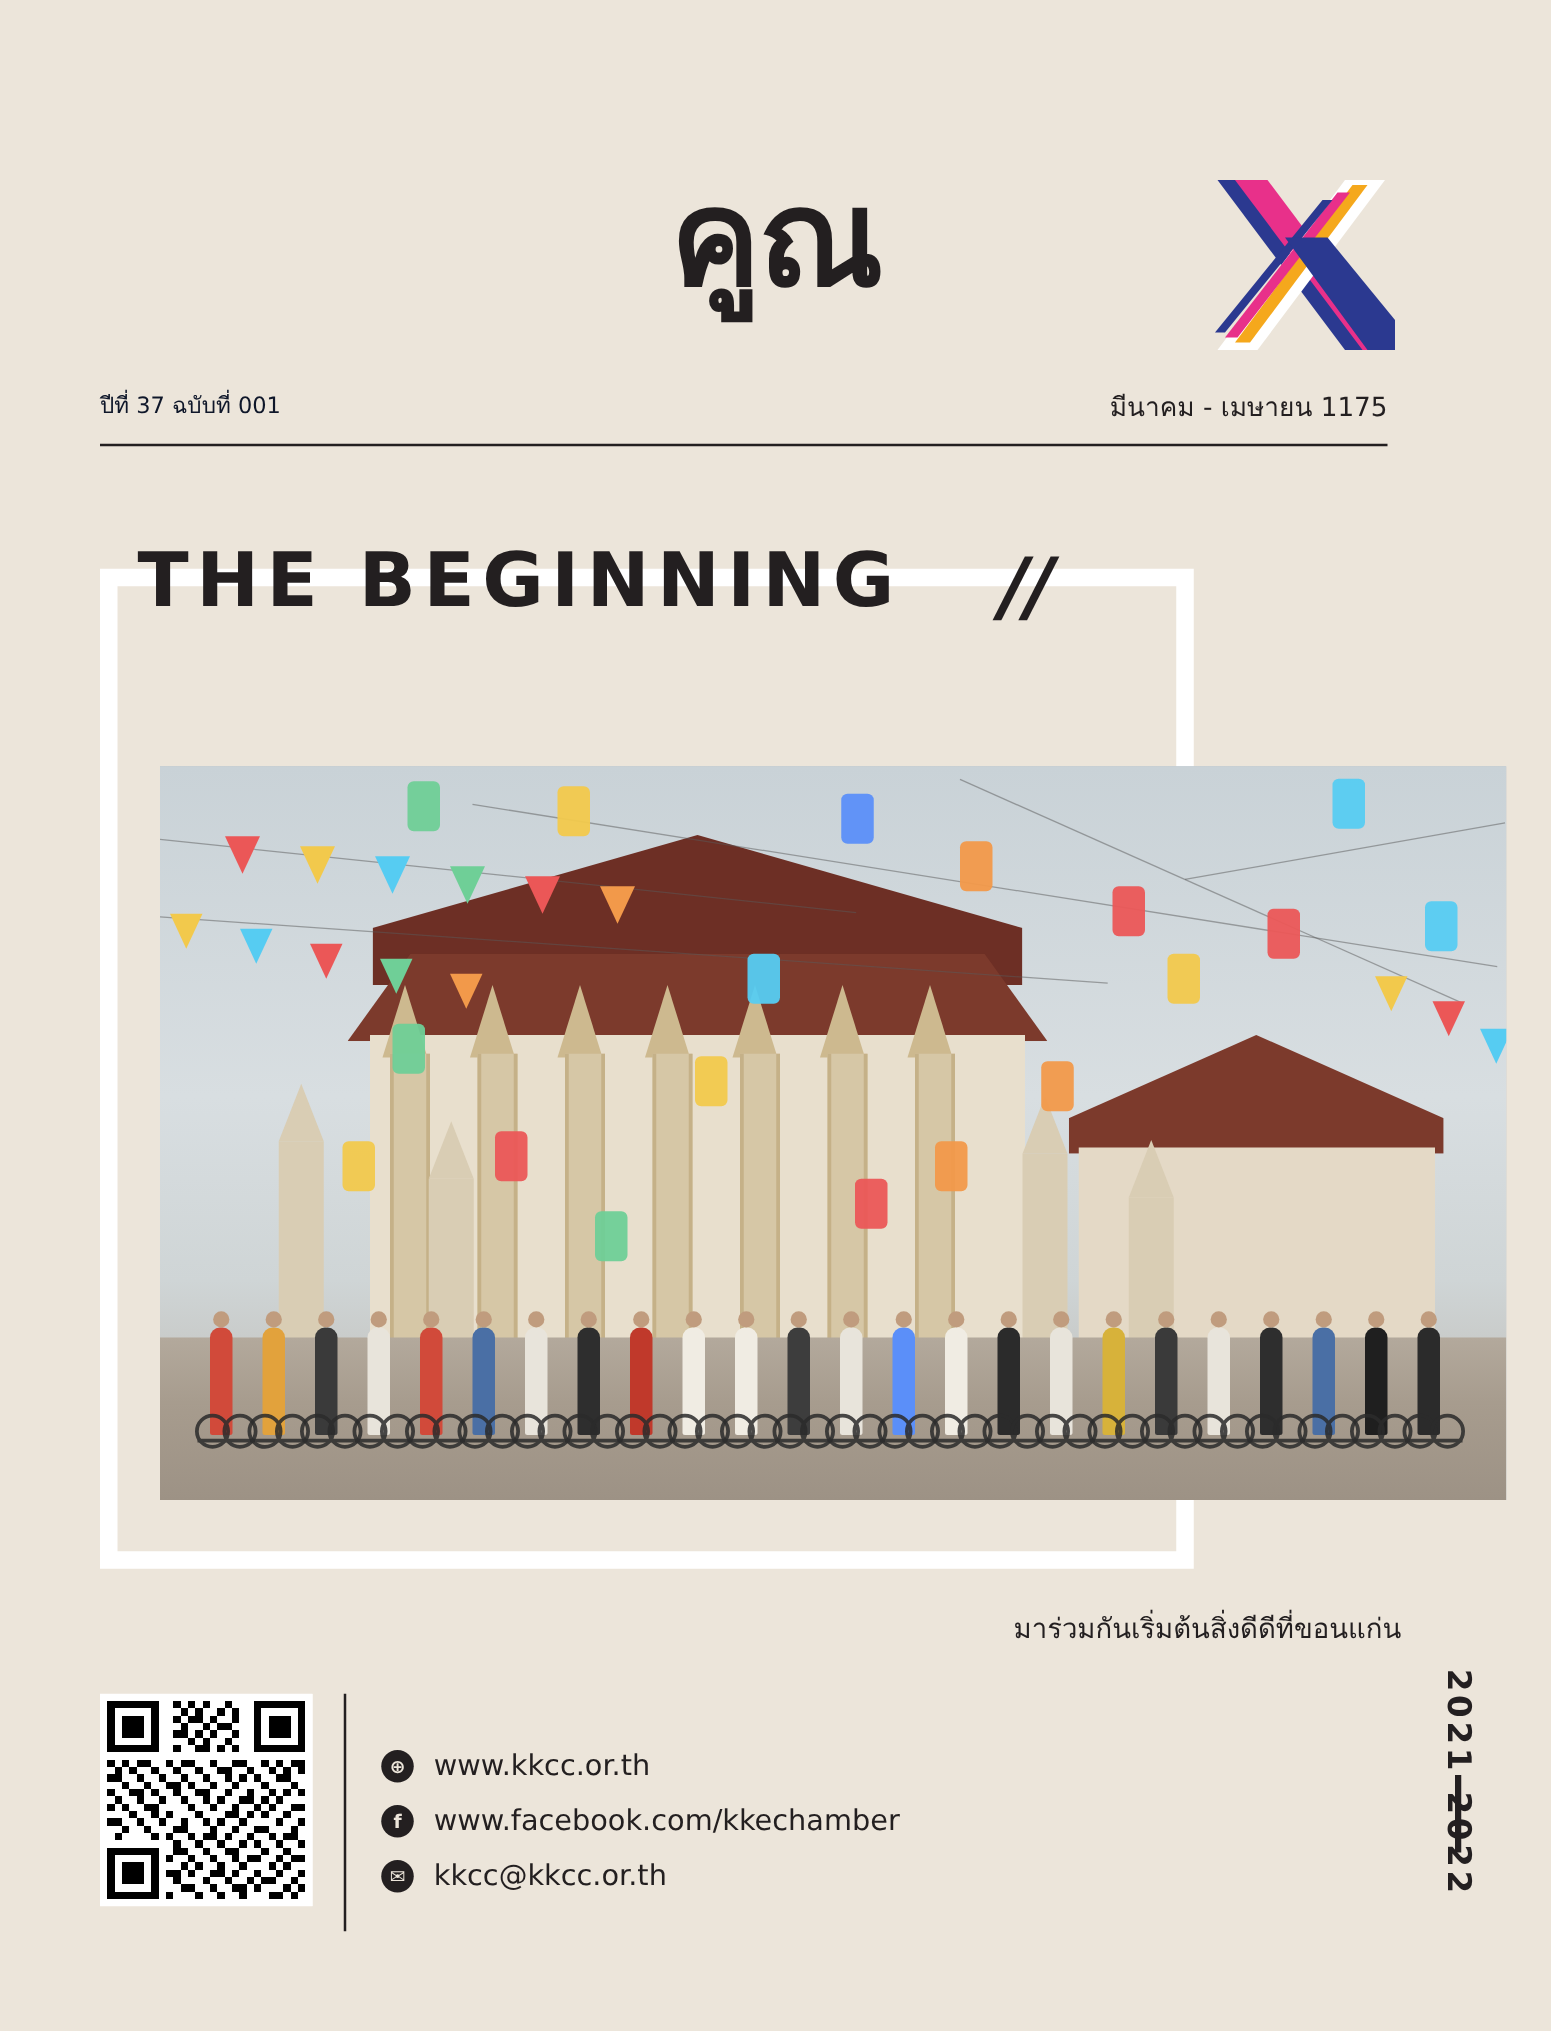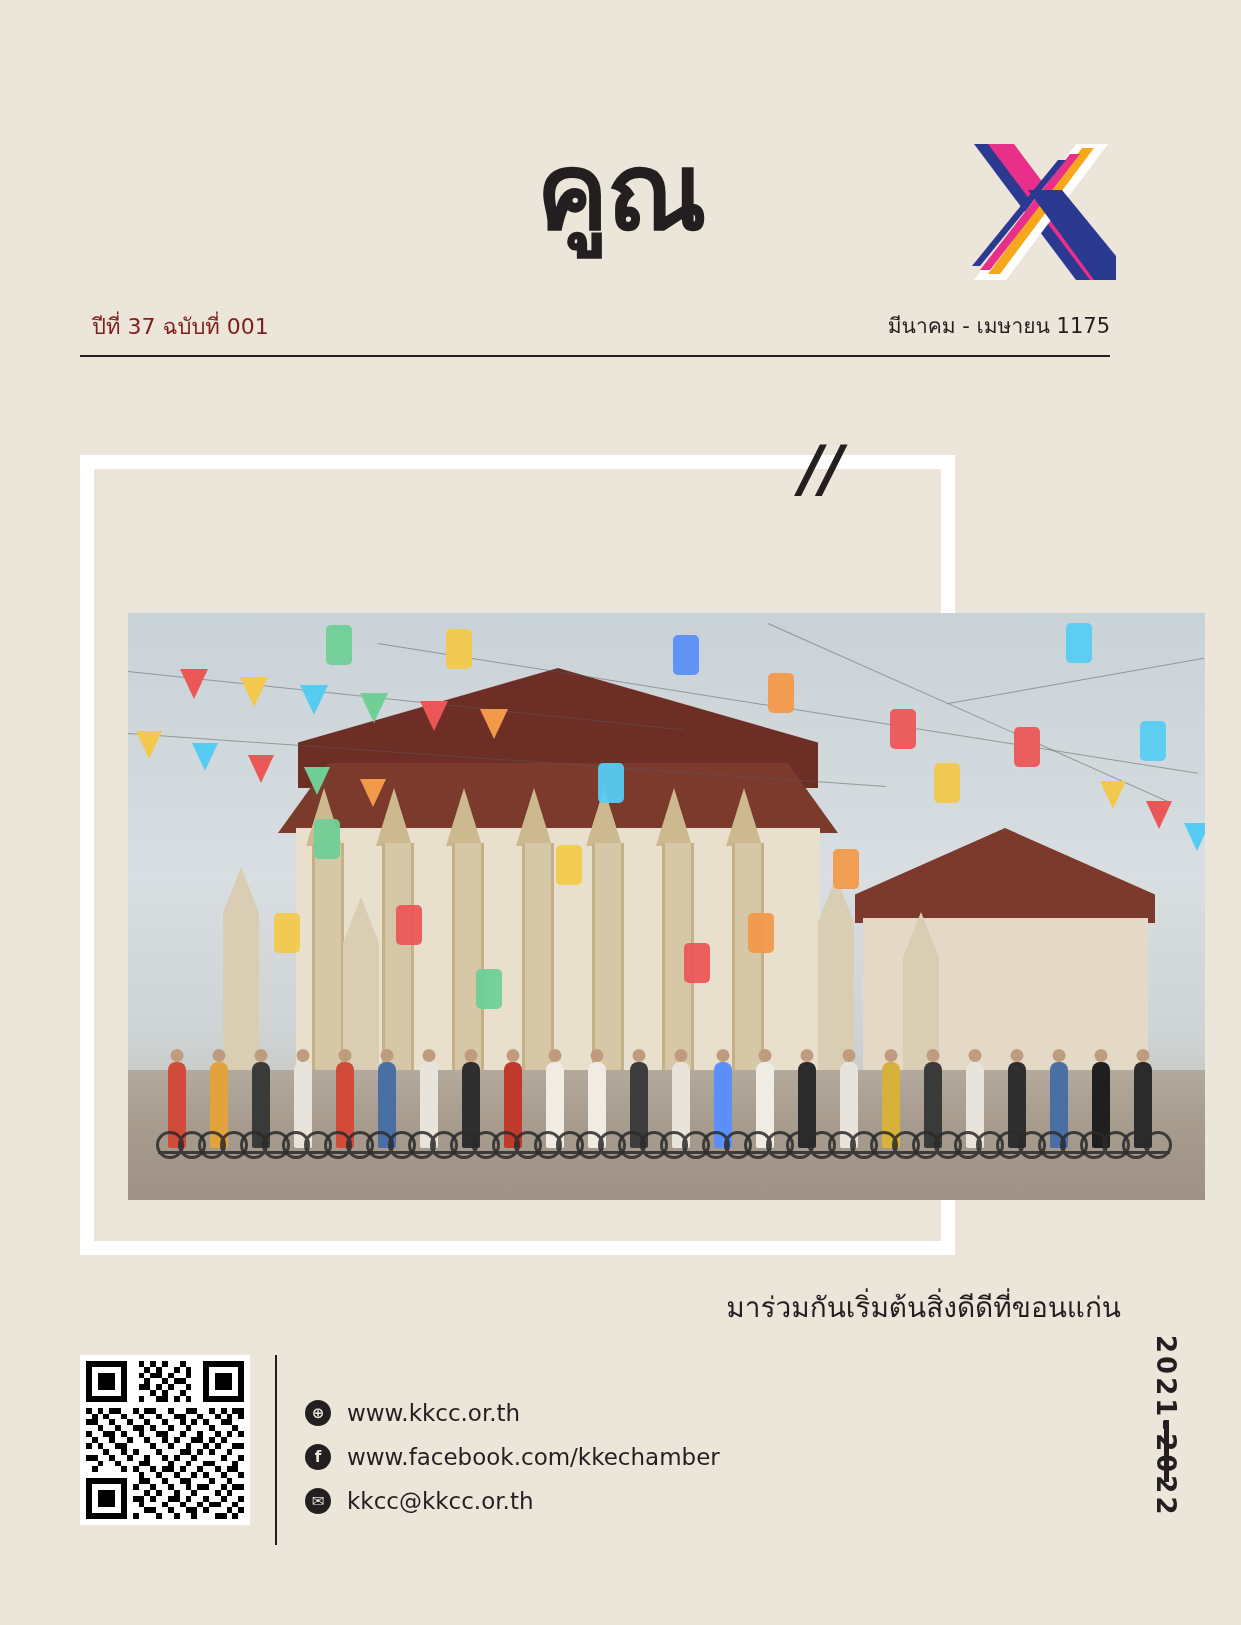--- a/index.html
+++ b/index.html
@@ -73,25 +73,25 @@
   .issue-row {
     position: absolute;
     top: 305px;
     left: 80px;
     width: 1030px;
     height: 50px;
     border-bottom: 2px solid #231f20;
   }
   .issue-left {
     position: absolute;
-    left: 12px;
+    left: 0;
     top: 4px;
     font-family: "DejaVu Sans", sans-serif;
-    font-size: 22px;
-    color: #7f1d1d;
+    font-size: 18px;
+    color: #0f172a;
   }
   .issue-right {
     position: absolute;
     right: 0;
     top: 4px;
     font-family: "DejaVu Sans", sans-serif;
     font-size: 21px;
     color: #231f20;
   }
 
@@ -317,21 +317,21 @@
     background: rgba(90,90,90,.5);
     transform-origin: left center;
   }
 
   
   .caption {
     position: absolute;
     right: 120px;
     top: 1285px;
     font-family: "DejaVu Sans", sans-serif;
-    font-size: 28px;
+    font-size: 22px;
     color: #231f20;
   }
 
   
   .qr {
     position: absolute;
     left: 80px;
     top: 1355px;
     width: 170px;
     height: 170px;
@@ -419,20 +419,21 @@
     </svg>
   </div>
 
   <div class="issue-row">
     <div class="issue-left">ปีที่ 37 ฉบับที่ 001</div>
     <div class="issue-right">มีนาคม - เมษายน 1175</div>
   </div>
 
   <div class="cover-frame"></div>
 
+  <div class="headline">THE BEGINNING</div>
   <div class="slashes">//</div>
 
   <div class="photo">
     <div class="sky"></div>
 
     <div class="temple">
       <div class="roof"></div>
       <div class="roof2"></div>
       <div class="body"></div>
       <div class="tri" style="left:28px"></div>

